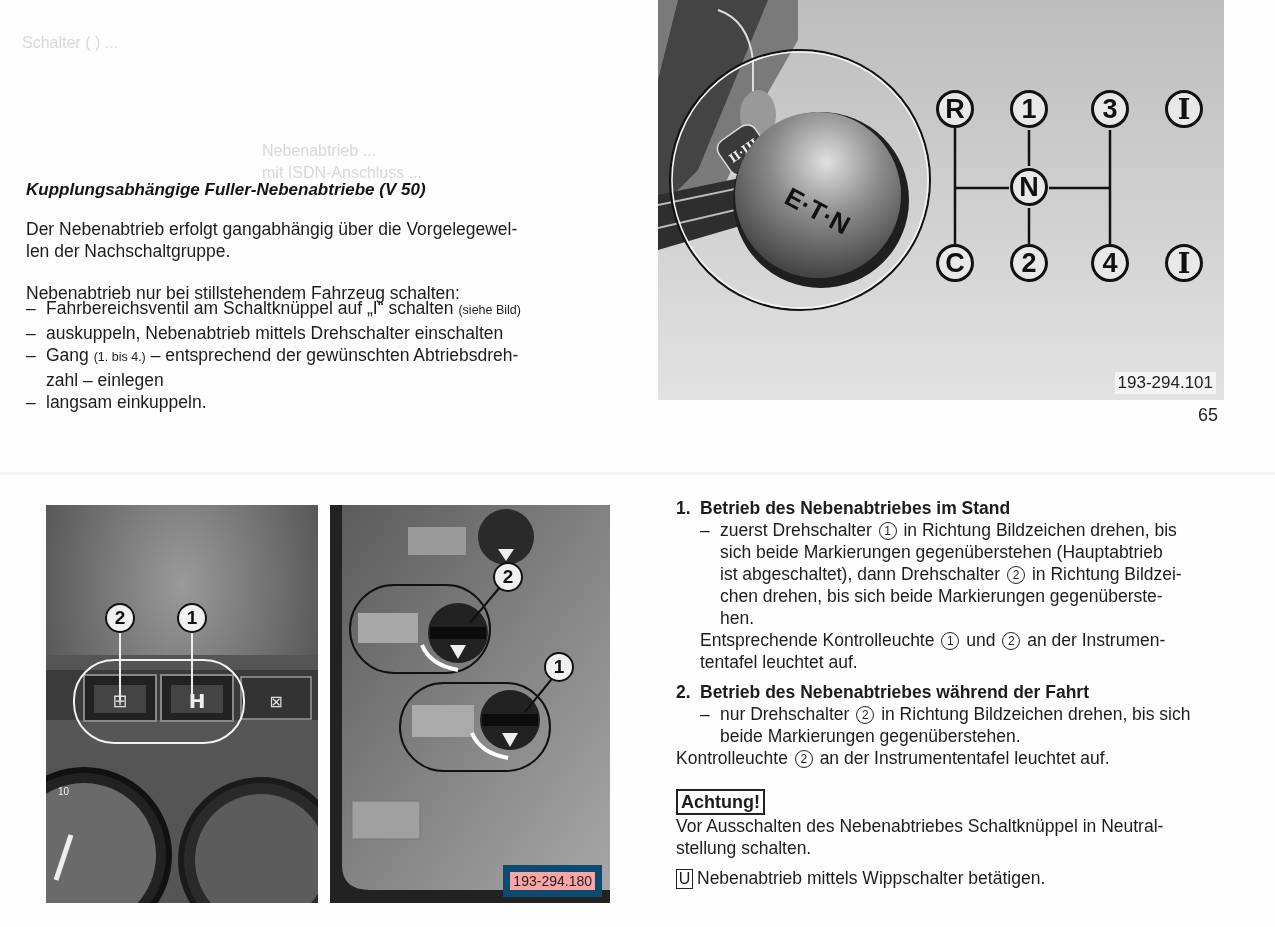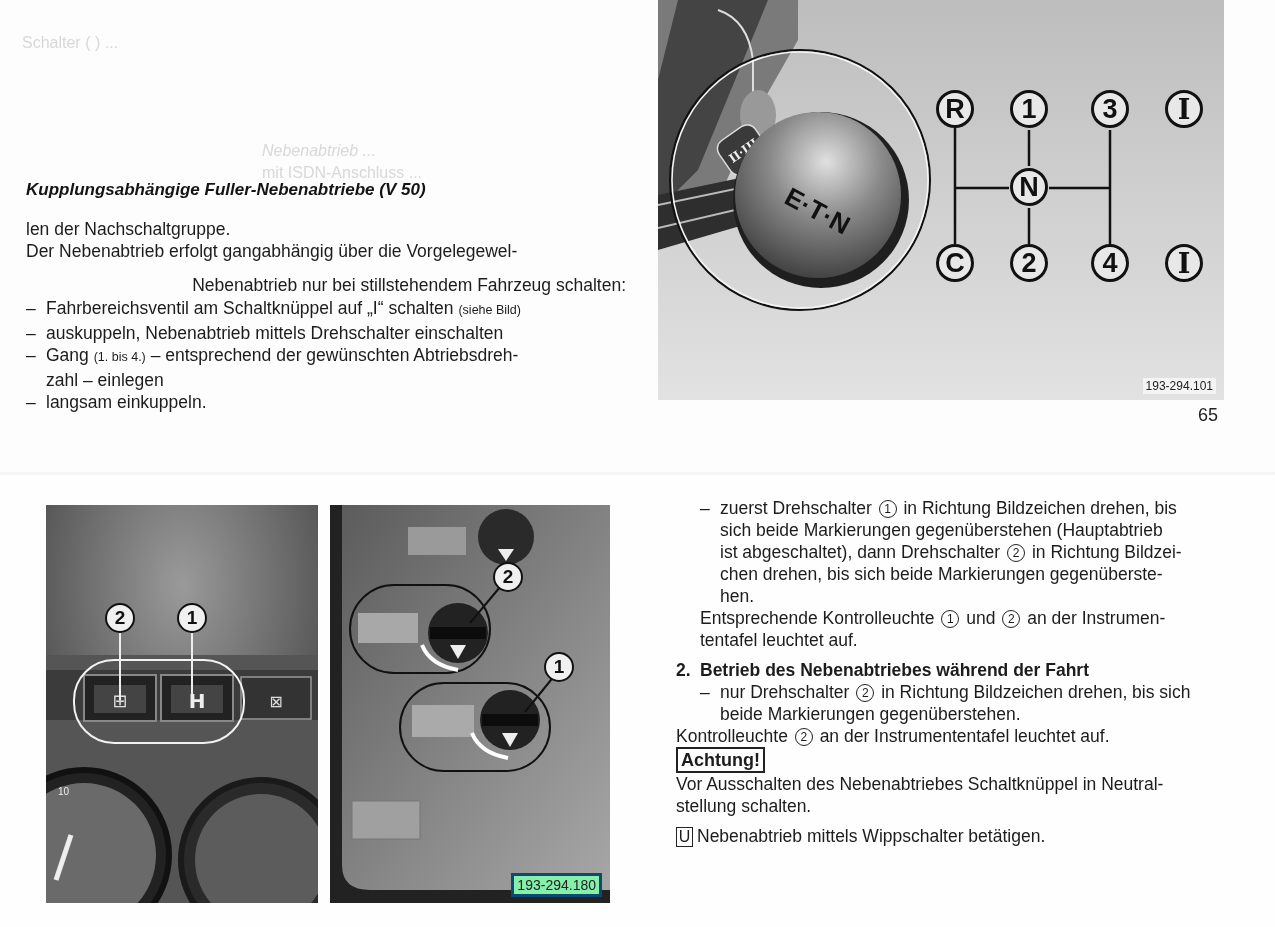--- a/index.html
+++ b/index.html
@@ -12,74 +12,74 @@
   .page-top { position: absolute; left: 0; top: 0; width: 1275px; height: 475px; background: #fdfdfd; }
   .page-bottom { position: absolute; left: 0; top: 475px; width: 1275px; height: 452px; background: #fefefe; }
   .page-divider { position: absolute; left: 0; top: 472px; width: 1275px; height: 8px;
     background: linear-gradient(#f4f4f4, #fafafa); }
   .ghost { position: absolute; color: #d8d8d8; font-size: 16px; line-height: 22px; white-space: nowrap; }
 
   
   .section-title { position: absolute; left: 26px; top: 180px; font-size: 17px; font-weight: bold; font-style: italic; color: #141414; }
   .para { position: absolute; left: 26px; font-size: 17.5px; line-height: 22px; color: #1c1c1c; width: 600px; }
   .p1 { top: 218px; }
-  .p2 { top: 274px; text-align: right; }
+  .p2 { top: 282px; }
   .list { position: absolute; left: 26px; top: 297px; width: 610px; margin: 0; padding: 0; list-style: none; font-size: 17.5px; line-height: 22.5px; color: #1c1c1c; }
   .list li { position: relative; padding-left: 20px; }
   .list li .dash { position: absolute; left: 0; top: 0; }
   .small { font-size: 12.5px; }
 
   
   .photo-top { position: absolute; left: 658px; top: 0; width: 566px; height: 400px; overflow: hidden;
     background: linear-gradient(180deg, #b9b9b9 0%, #c8c8c8 40%, #d6d6d6 60%, #dedede 100%); }
   .photo-top svg { position: absolute; left: 0; top: 0; }
-  .fig-label { position: absolute; background: #f4f4f4; font-size: 12px; padding: 1px 3px; color: #222; }
+  .fig-label { position: absolute; background: #f4f4f4; font-size: 17px; padding: 1px 3px; color: #222; }
   .fig-top { right: 8px; bottom: 6px; }
   .page-number { position: absolute; left: 1198px; top: 405px; font-size: 18px; color: #222; }
 
   
   .gear { position: absolute; width: 38px; height: 38px; border: 3px solid #111; border-radius: 50%;
     background: #e8e8e8; display: flex; align-items: center; justify-content: center;
     font-size: 27px; font-weight: bold; color: #111; box-sizing: border-box; }
   .gear.ser { font-family: "DejaVu Serif", serif; }
 
   
   .photo-bl { position: absolute; left: 46px; top: 505px; width: 272px; height: 398px; overflow: hidden; background: #3a3a3a; }
   .photo-bm { position: absolute; left: 330px; top: 505px; width: 280px; height: 398px; overflow: hidden; background: #6d6d6d; }
-  .fig-bottom { right: 8px; bottom: 6px; background: #86efac; border: 3px solid #0c4a6e; font-size: 14px; }
+  .fig-bottom { right: 8px; bottom: 6px; background: #fca5a5; border: 7px solid #0c4a6e; font-size: 14px; }
   .callout { position: absolute; width: 30px; height: 30px; border-radius: 50%; background: #f0f0f0; border: 2px solid #111;
     box-sizing: border-box; display: flex; align-items: center; justify-content: center; font-weight: bold; font-size: 19px; color: #111; }
 
   
   .rcol { position: absolute; left: 676px; top: 497px; width: 600px; font-size: 17.5px; line-height: 22px; color: #1c1c1c; }
   .h-num { font-weight: bold; margin: 0; }
   .h-num .n { display: inline-block; width: 24px; }
   .ind { padding-left: 24px; }
   .dash-item { position: relative; padding-left: 20px; }
   .dash-item .dash { position: absolute; left: 0; }
   .circ { display: inline-block; width: 16px; height: 16px; border: 1.3px solid #222; border-radius: 50%;
     font-size: 12px; line-height: 16px; text-align: center; vertical-align: 1px; margin: 0 2px; box-sizing: content-box; }
-  .achtung { display: inline-block; border: 2px solid #222; padding: 0 3px; font-weight: bold; font-size: 18px; line-height: 22px; margin-top: 0; }
+  .achtung { display: inline-block; border: 2px solid #222; padding: 0 3px; font-weight: bold; font-size: 18px; line-height: 22px; margin-top: 20px; }
   .u-box { display: inline-block; border: 1.3px solid #222; width: 15px; height: 18px; line-height: 18px; text-align: center; margin-right: 4px; font-size: 16px; }
 </style>
 </head>
 <body>
 
 <div class="page-top"></div>
 <div class="page-divider"></div>
 <div class="page-bottom"></div>
 
 <div class="ghost" style="left:22px;top:32px;text-align:right;">Schalter ( ) ...</div>
-<div class="ghost" style="left:262px;top:140px;font-style:italic;">Nebenabtrieb ...</div>
+<div class="ghost" style="left:262px;top:140px;">Nebenabtrieb ...</div>
 <div class="ghost" style="left:262px;top:162px;">mit ISDN-Anschluss ...</div>
 
 <div class="section-title">Kupplungsabhängige Fuller-Nebenabtriebe (V 50)</div>
 <div class="para p1">
+  <div>Der Nebenabtrieb erfolgt gangabhängig über die Vorgelegewel-</div>
   <div>len der Nachschaltgruppe.</div>
-  <div>Der Nebenabtrieb erfolgt gangabhängig über die Vorgelegewel-</div>
 </div>
 <div class="para p2">Nebenabtrieb nur bei stillstehendem Fahrzeug schalten:</div>
 <ul class="list">
   <li>
     <span class="dash">–</span>
     <span>Fahrbereichsventil am Schaltknüppel auf „I“ schalten</span>
     <span class="small">(siehe Bild)</span>
   </li>
   <li>
     <span class="dash">–</span>
@@ -213,20 +213,23 @@
     <rect x="22" y="296" width="68" height="38" fill="#a0a0a0" stroke="#777"></rect>
     <line x1="170" y1="82" x2="140" y2="118" stroke="#111" stroke-width="2"></line>
     <line x1="225" y1="170" x2="195" y2="207" stroke="#111" stroke-width="2"></line>
   </svg>
   <div class="callout" style="left:163px;top:57px;">2</div>
   <div class="callout" style="left:214px;top:147px;">1</div>
   <div class="fig-label fig-bottom">193-294.180</div>
 </div>
 
 <div class="rcol">
+  <div class="h-num">
+    <span class="n">1.</span><span>Betrieb des Nebenabtriebes im Stand</span>
+  </div>
   <div class="ind">
     <div class="dash-item">
       <span class="dash">–</span>
       <span>zuerst Drehschalter</span>
       <span class="circ">1</span>
       <span>in Richtung Bildzeichen drehen, bis</span><br>
       <span>sich beide Markierungen gegenüberstehen (Hauptabtrieb</span><br>
       <span>ist abgeschaltet), dann Drehschalter</span>
       <span class="circ">2</span>
       <span>in Richtung Bildzei-</span><br>

